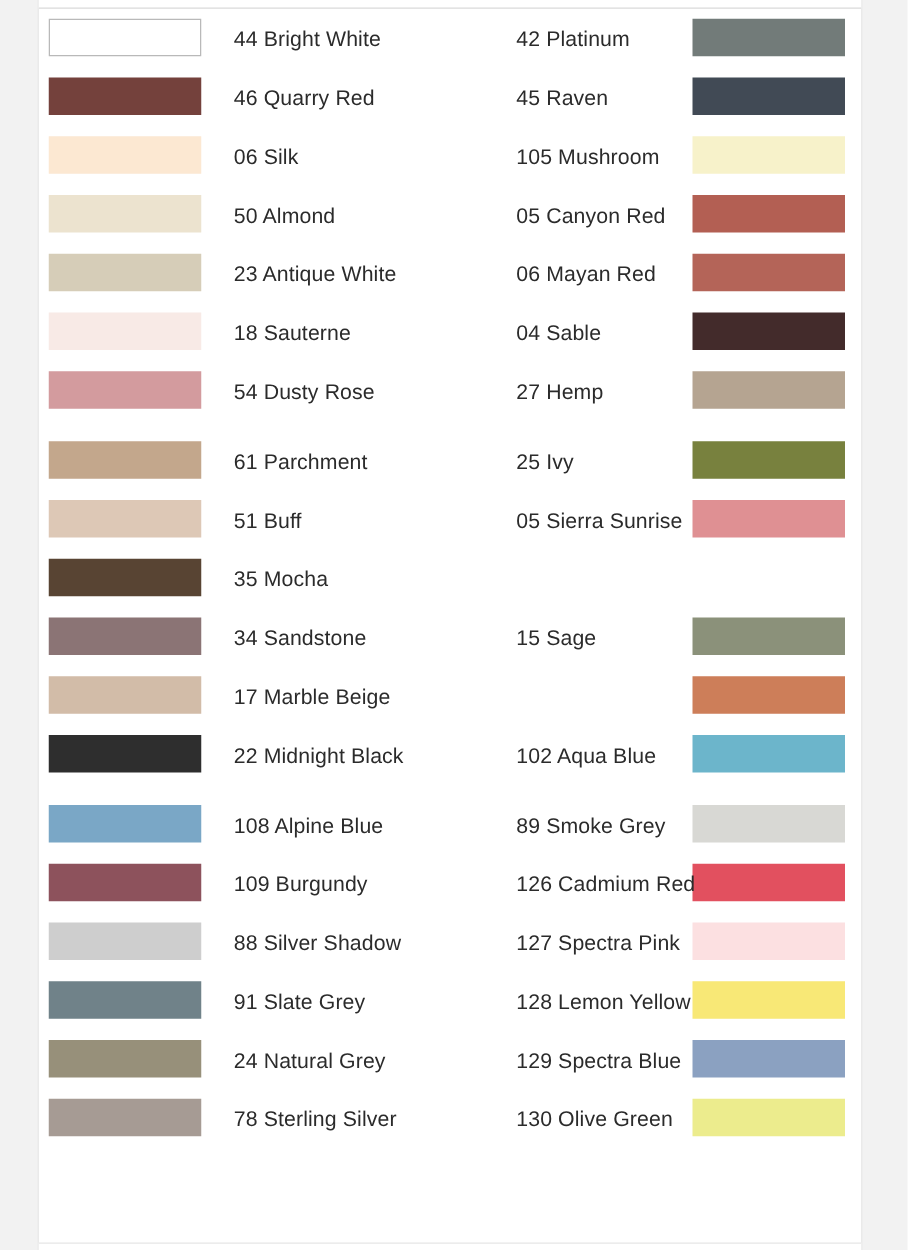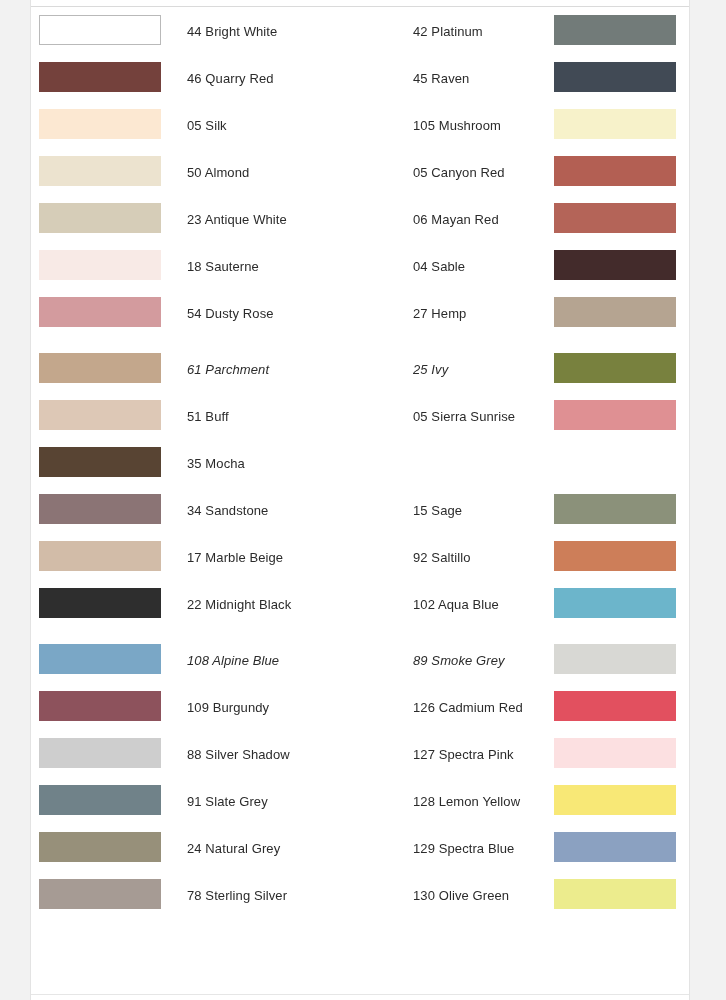--- a/index.html
+++ b/index.html
@@ -57,21 +57,20 @@
     width: 100%;
   }
 
   .row {
     position: relative;
     height: 47px;
     width: 100%;
   }
   .row.gap-before {
     margin-top: 9px;
-    font-style: italic;
   }
 
   .cell {
     position: absolute;
     top: 0;
     height: 47px;
   }
   .cell-left  { left: 0px;   width: 330px; }
   .cell-right { left: 330px; width: 330px; }
 
@@ -87,21 +86,21 @@
 
   .swatch.outlined {
     border: 1px solid #b9b9b9;
   }
 
   .label {
     position: absolute;
     top: 0;
     height: 47px;
     line-height: 47px;
-    font-size: 13px;
+    font-size: 17px;
     color: #2b2b2b;
     white-space: nowrap;
     letter-spacing: 0.1px;
   }
   .cell-left .label  { left: 156px; }
   .cell-right .label { left: 52px; }
 </style>
 </head>
 <body>
 
@@ -126,21 +125,21 @@
           <div class="label">46 Quarry Red</div>
         </div>
         <div class="cell cell-right">
           <div class="swatch" style="background: rgb(65, 74, 85);"></div>
           <div class="label">45 Raven</div>
         </div>
       </div>
       <div class="row">
         <div class="cell cell-left">
           <div class="swatch" style="background: rgb(252, 232, 210);"></div>
-          <div class="label">05 Silk</div>
+          <div class="label">06 Silk</div>
         </div>
         <div class="cell cell-right">
           <div class="swatch" style="background: rgb(247, 242, 202);"></div>
           <div class="label">105 Mushroom</div>
         </div>
       </div>
       <div class="row">
         <div class="cell cell-left">
           <div class="swatch" style="background: rgb(236, 227, 207);"></div>
           <div class="label">50 Almond</div>
@@ -216,21 +215,20 @@
           <div class="label">15 Sage</div>
         </div>
       </div>
       <div class="row">
         <div class="cell cell-left">
           <div class="swatch" style="background: rgb(210, 188, 168);"></div>
           <div class="label">17 Marble Beige</div>
         </div>
         <div class="cell cell-right">
           <div class="swatch" style="background: rgb(205, 126, 89);"></div>
-          <div class="label">92 Saltillo</div>
         </div>
       </div>
       <div class="row">
         <div class="cell cell-left">
           <div class="swatch" style="background: rgb(46, 46, 46);"></div>
           <div class="label">22 Midnight Black</div>
         </div>
         <div class="cell cell-right">
           <div class="swatch" style="background: rgb(108, 181, 203);"></div>
           <div class="label">102 Aqua Blue</div>

